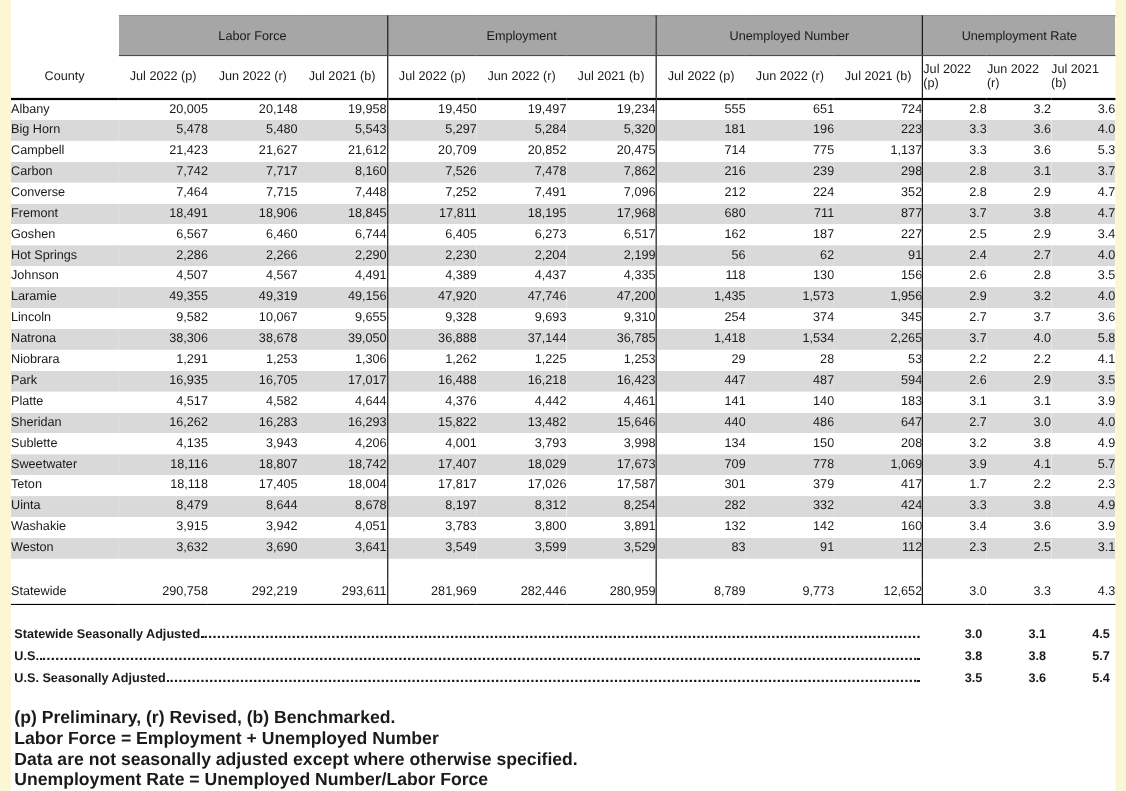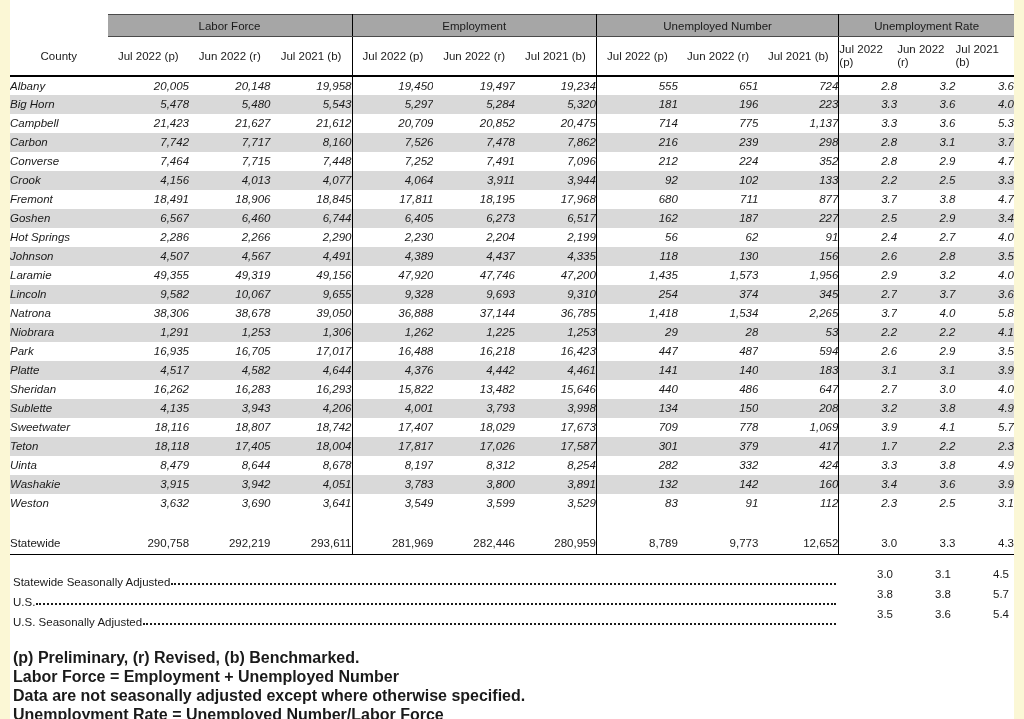--- a/index.html
+++ b/index.html
@@ -23,21 +23,21 @@
     table-layout: fixed;
     font-size: 11.5px;
   }
   table.lf td, table.lf th {
     padding: 0; margin: 0;
     white-space: nowrap; overflow: hidden;
     vertical-align: middle;
     font-weight: normal;
   }
   
-  .band-row { height: 22px; }
+  .band-row { height: 36px; }
   .band {
     background: var(--band_gray, #a6a6a6);
     text-align: center;
     font-weight: bold;
     border-top: 1px solid #4a4a4a;
     border-bottom: 1px solid #4a4a4a;
   }
   .gsep { border-right: 1px solid #000; }
   
   .subhead-row th {
@@ -45,37 +45,37 @@
     border-bottom: 2px solid #000;
     font-weight: bold;
     height: 39px;
     padding-bottom: 2px;
   }
   .county-h { text-align: center; }
   .ph { padding-right: 7px; }
   .rh { text-align: left; padding-left: 5px; line-height: 13px; }
   .rh .rh-wrap { display: inline-block; text-align: left; }
   
-  tbody.data tr { height: 19px; font-style: italic; }
+  tbody.data tr { height: 19px; }
   tbody.data tr:nth-child(even) { background: var(--stripe_gray, #d9d9d9); }
   .cname { text-align: left; padding-left: 3px; }
   .num  { text-align: right; padding-right: 7px; }
   .rate { text-align: right; padding-right: 5px; }
   .spacer-row td { height: 20px; }
   .statewide-row td {
     font-weight: bold;
     height: 22px;
     border-bottom: 1px solid #000;
   }
   
   .summary { margin-top: 13px; }
   .summary-row {
-    display: flex; 
+    display: flex; align-items: flex-end;
     height: 20px;
-    font-weight: normal; font-size: 11.5px;
+    font-weight: bold; font-size: 11.5px;
   }
   .s-lead { flex: 1; display: flex; align-items: flex-end; min-width: 0; }
   .s-label { white-space: nowrap; padding-left: 3px; }
   .dots {
     flex: 1;
     border-bottom: 2px dotted var(--ink, #1a1a1a);
     margin: 0 4px 3px 1px;
   }
   .s-val { width: 58px; text-align: right; padding-right: 5px; }
   
@@ -213,35 +213,20 @@
     <td class="num">7,491</td>
     <td class="num gsep">7,096</td>
     <td class="num">212</td>
     <td class="num">224</td>
     <td class="num gsep">352</td>
     <td class="rate">2.8</td>
     <td class="rate">2.9</td>
     <td class="rate">4.7</td>
   </tr>
 
-  <tr>
-    <td class="cname">Crook</td>
-    <td class="num">4,156</td>
-    <td class="num">4,013</td>
-    <td class="num gsep">4,077</td>
-    <td class="num">4,064</td>
-    <td class="num">3,911</td>
-    <td class="num gsep">3,944</td>
-    <td class="num">92</td>
-    <td class="num">102</td>
-    <td class="num gsep">133</td>
-    <td class="rate">2.2</td>
-    <td class="rate">2.5</td>
-    <td class="rate">3.3</td>
-  </tr>
 
   <tr>
     <td class="cname">Fremont</td>
     <td class="num">18,491</td>
     <td class="num">18,906</td>
     <td class="num gsep">18,845</td>
     <td class="num">17,811</td>
     <td class="num">18,195</td>
     <td class="num gsep">17,968</td>
     <td class="num">680</td>

